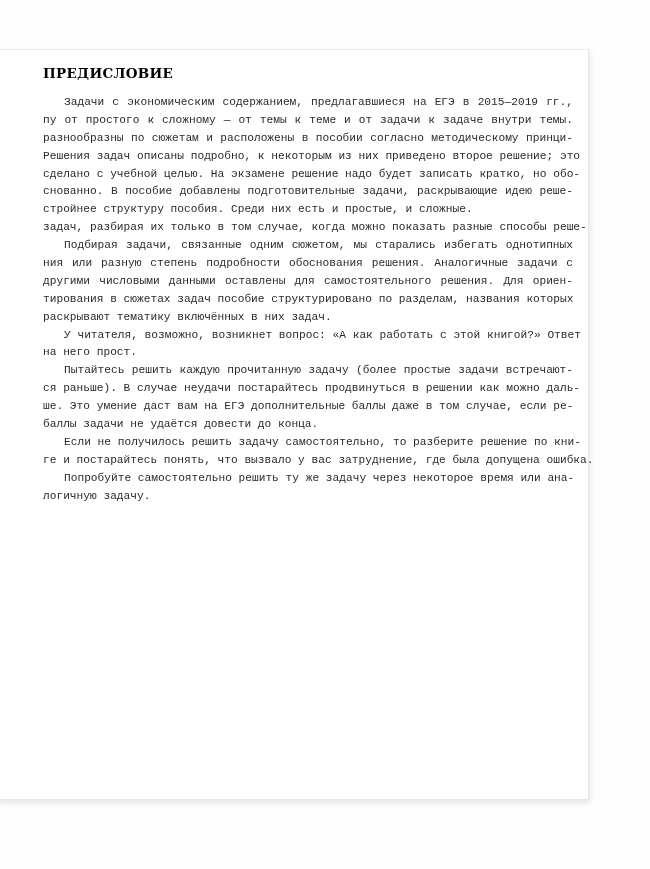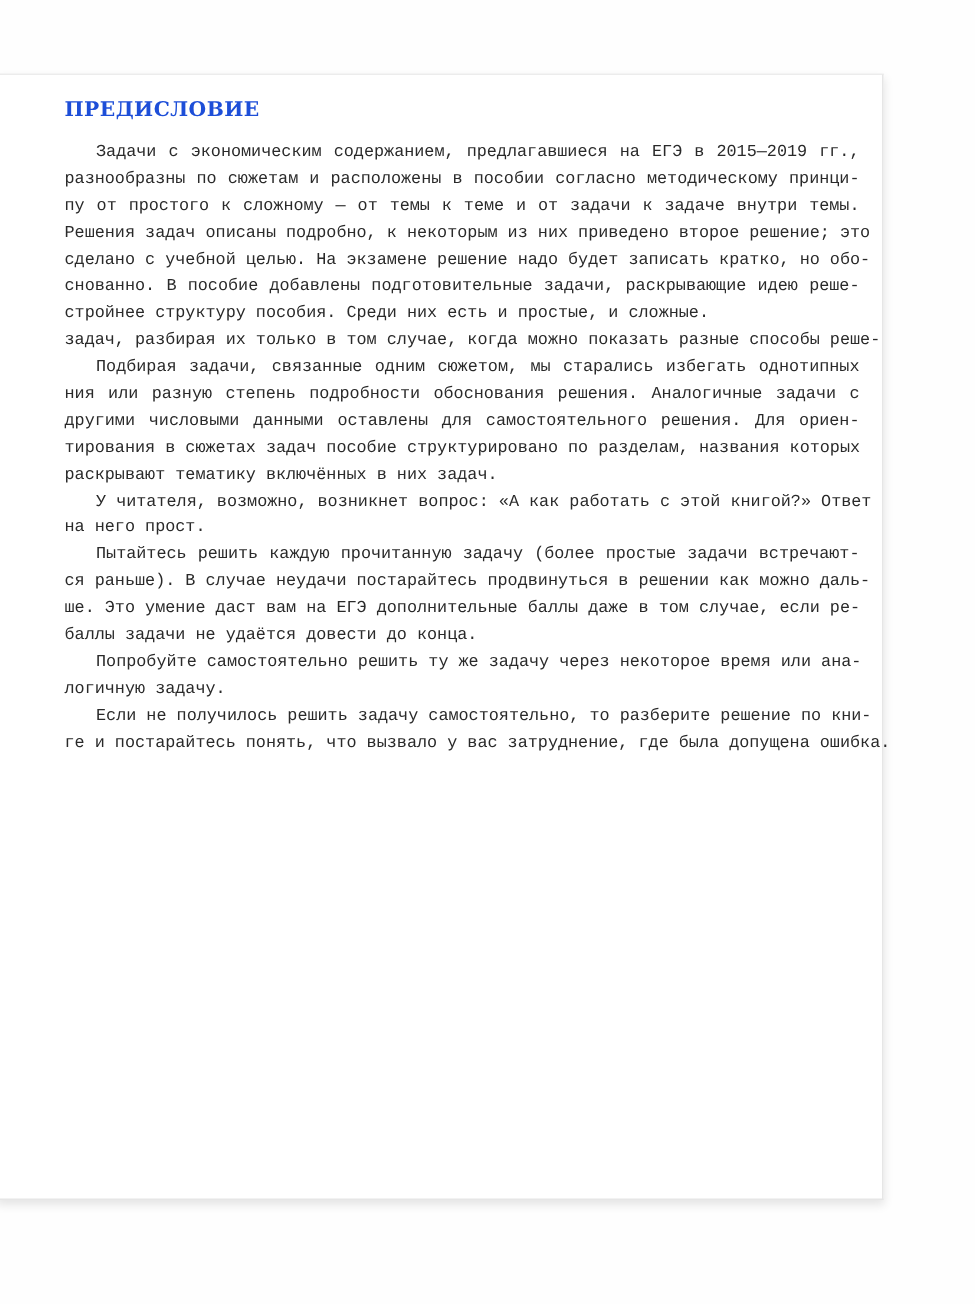--- a/index.html
+++ b/index.html
@@ -31,21 +31,21 @@
       top: 14px;
       width: 530px;
       font-family: "DejaVu Serif", "Liberation Serif", serif;
       color: #2a2a2a;
     }
     .heading {
       font-family: "DejaVu Serif", "Liberation Serif", serif;
       font-weight: bold;
       font-size: 13.5px;
       letter-spacing: 0.3px;
-      color: #1d4ed8;
+      color: #000000;
       margin: 0 0 12px 0;
       line-height: 18px;
     }
     .para {
       margin: 0;
       padding: 0;
     }
     .line {
       display: block;
       font-size: 11.2px;
@@ -66,22 +66,22 @@
   </style>
 </head>
 <body>
 
 <div class="page">
   <div class="content">
     <h1 class="heading">ПРЕДИСЛОВИЕ</h1>
 
     <div class="para">
       <span class="line indent">Задачи с экономическим содержанием, предлагавшиеся на ЕГЭ в 2015—2019 гг.,</span>
+      <span class="line">пу от простого к сложному — от темы к теме и от задачи к задаче внутри темы.</span>
       <span class="line">разнообразны по сюжетам и расположены в пособии согласно методическому принци-</span>
-      <span class="line">пу от простого к сложному — от темы к теме и от задачи к задаче внутри темы.</span>
       <span class="line">Решения задач описаны подробно, к некоторым из них приведено второе решение; это</span>
       <span class="line">сделано с учебной целью. На экзамене решение надо будет записать кратко, но обо-</span>
       <span class="line">снованно. В пособие добавлены подготовительные задачи, раскрывающие идею реше-</span>
       <span class="line last">стройнее структуру пособия. Среди них есть и простые, и сложные.</span>
     </div>
 
     <div class="para">
       <span class="line">задач, разбирая их только в том случае, когда можно показать разные способы реше-</span>
       <span class="line indent">Подбирая задачи, связанные одним сюжетом, мы старались избегать однотипных</span>
       <span class="line">ния или разную степень подробности обоснования решения. Аналогичные задачи с</span>
@@ -96,22 +96,22 @@
     </div>
 
     <div class="para">
       <span class="line indent">Пытайтесь решить каждую прочитанную задачу (более простые задачи встречают-</span>
       <span class="line">ся раньше). В случае неудачи постарайтесь продвинуться в решении как можно даль-</span>
       <span class="line">ше. Это умение даст вам на ЕГЭ дополнительные баллы даже в том случае, если ре-</span>
       <span class="line last">баллы задачи не удаётся довести до конца.</span>
     </div>
 
     <div class="para">
-      <span class="line indent">Попробуйте самостоятельно решить ту же задачу через некоторое время или ана-</span>
-      <span class="line last">логичную задачу.</span>
+      <span class="line indent">Если не получилось решить задачу самостоятельно, то разберите решение по кни-</span>
+      <span class="line">ге и постарайтесь понять, что вызвало у вас затруднение, где была допущена ошибка.</span>
     </div>
 
     <div class="para">
-      <span class="line indent">Если не получилось решить задачу самостоятельно, то разберите решение по кни-</span>
-      <span class="line">ге и постарайтесь понять, что вызвало у вас затруднение, где была допущена ошибка.</span>
+      <span class="line indent">Попробуйте самостоятельно решить ту же задачу через некоторое время или ана-</span>
+      <span class="line last">логичную задачу.</span>
     </div>
   </div>
 </div>
 
 </body></html>

